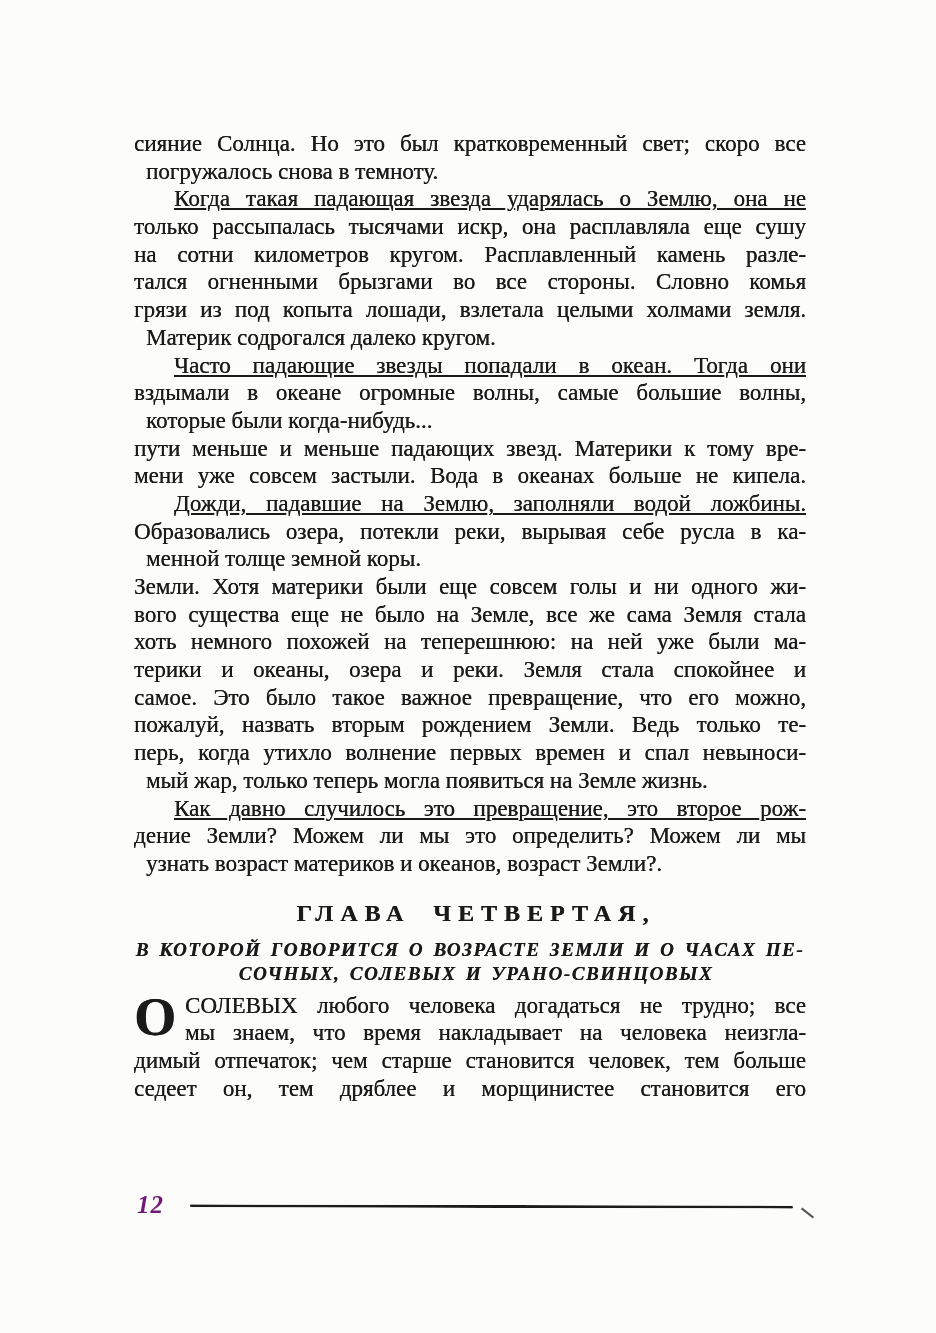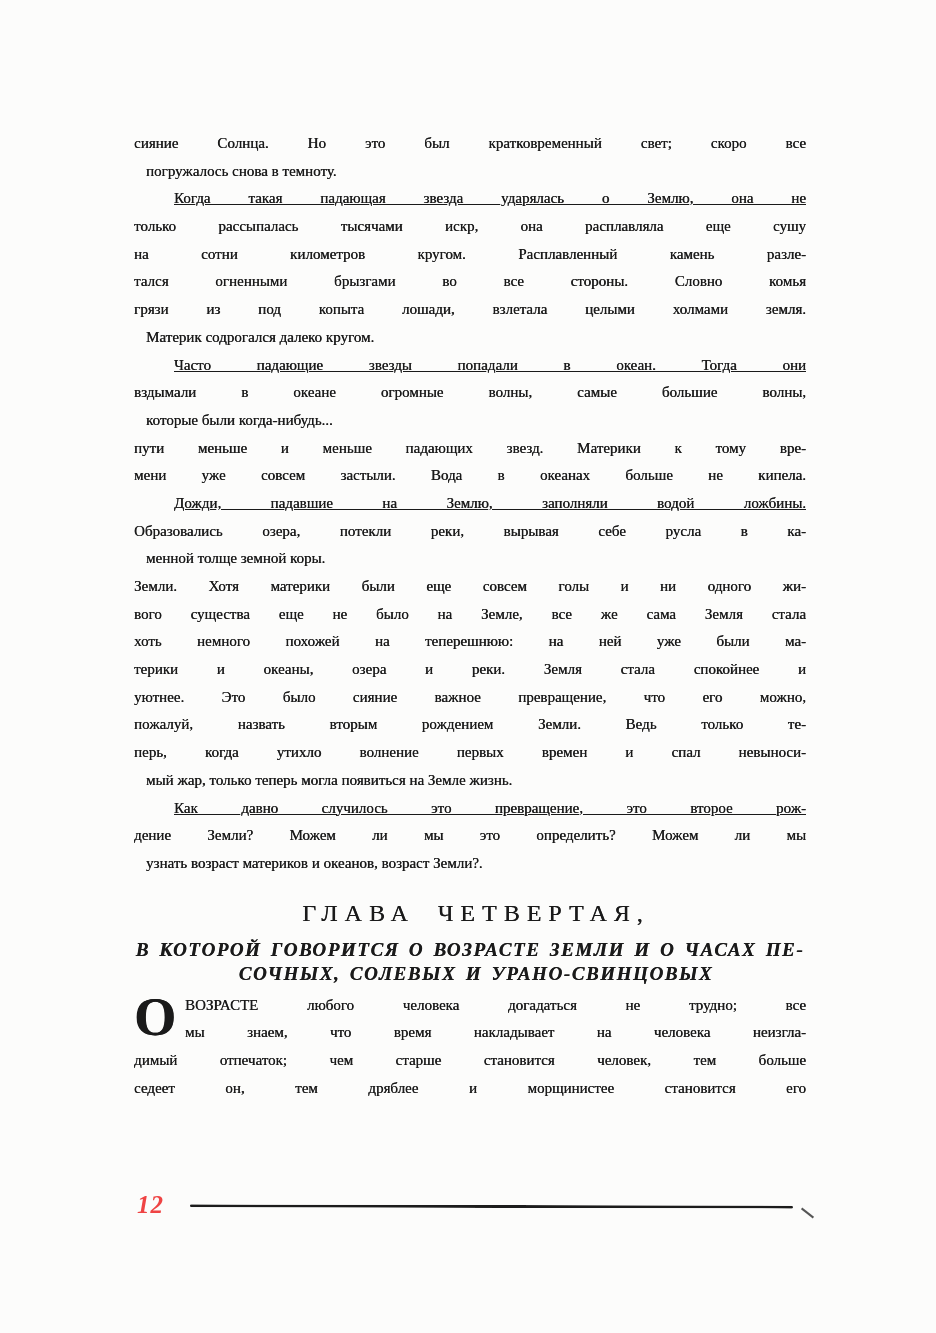--- a/index.html
+++ b/index.html
@@ -16,35 +16,35 @@
     width: 936px; height: 1333px;
     background: #fcfcfb;
   }
   .text-block {
     position: absolute;
     left: 134px; top: 130px;
     width: 672px;
   }
   .para { margin: 0; }
   .line {
-    font-size: 15px;
+    font-size: 23px;
     line-height: 27.7px;
     height: 27.7px;
     overflow: hidden;
     text-align: justify;
     text-align-last: justify;
     text-shadow: 0.3px 0 0 #2a2a2a;
   }
   .line.noj { text-align-last: left; margin-left: 12px; }
   .line.ind { text-indent: 40px; text-decoration: underline; }
 
   .para.chapter-title { margin-top: 20px; }
   .para.chapter-title .line {
     height: 30px; line-height: 30px;
-    font-size: 24px; font-weight: 400;
+    font-size: 24px; font-weight: 700;
     letter-spacing: 7px; word-spacing: 10px;
     text-align: center; text-align-last: center;
   }
   .para.chapter-subtitle { margin-top: 10px; }
   .para.chapter-subtitle .line {
     height: 24px; line-height: 24px;
     font-size: 19px; font-weight: 700; font-style: italic;
     letter-spacing: 1.6px; word-spacing: 3px;
     text-align: center; text-align-last: center;
   }
@@ -55,21 +55,21 @@
     font-weight: 700;
     margin: 2px 9px 0 0;
     text-shadow: 0.5px 0 0 #222;
   }
 
   .page-number {
     position: absolute;
     left: 137px; top: 1191px;
     font-size: 25px; font-style: italic; font-weight: 700;
     letter-spacing: 1px;
-    color: #ef4444;
+    color: #701a75;
   }
   .footer-rule {
     position: absolute;
     left: 190px; top: 1205px;
     width: 603px; height: 0;
     border-top: 3px solid #1c1c1c;
     transform: rotate(0.12deg);
     border-radius: 2px;
   }
   .ink-mark {
@@ -109,40 +109,40 @@
       <div class="para indent">
         <div class="line ind">Дожди, падавшие на Землю, заполняли водой ложбины.</div>
         <div class="line">Образовались озера, потекли реки, вырывая себе русла в ка-</div>
         <div class="line noj">менной толще земной коры.</div>
       </div>
       <div class="para indent">
         <div class="line">Земли. Хотя материки были еще совсем голы и ни одного жи-</div>
         <div class="line">вого существа еще не было на Земле, все же сама Земля стала</div>
         <div class="line">хоть немного похожей на теперешнюю: на ней уже были ма-</div>
         <div class="line">терики и океаны, озера и реки. Земля стала спокойнее и</div>
-        <div class="line">уютнее. Это было сияние важное превращение, что его можно,</div>
+        <div class="line">самое. Это было такое важное превращение, что его можно,</div>
         <div class="line">пожалуй, назвать вторым рождением Земли. Ведь только те-</div>
         <div class="line">перь, когда утихло волнение первых времен и спал невыноси-</div>
         <div class="line noj">мый жар, только теперь могла появиться на Земле жизнь.</div>
       </div>
       <div class="para indent">
         <div class="line ind">Как давно случилось это превращение, это второе рож-</div>
         <div class="line">дение Земли? Можем ли мы это определить? Можем ли мы</div>
         <div class="line noj">узнать возраст материков и океанов, возраст Земли?.</div>
       </div>
       <div class="para chapter-title">
         <div class="line noj">ГЛАВА ЧЕТВЕРТАЯ,</div>
       </div>
       <div class="para chapter-subtitle">
         <div class="line">В КОТОРОЙ ГОВОРИТСЯ О ВОЗРАСТЕ ЗЕМЛИ И О ЧАСАХ ПЕ-</div>
         <div class="line noj">СОЧНЫХ, СОЛЕВЫХ И УРАНО-СВИНЦОВЫХ</div>
       </div>
       <div class="para dropcap">
         <span class="drop">О</span>
-        <div class="line">ВОЗРАСТЕ любого человека догадаться не трудно; все</div>
+        <div class="line">СОЛЕВЫХ любого человека догадаться не трудно; все</div>
         <div class="line">мы знаем, что время накладывает на человека неизгла-</div>
         <div class="line">димый отпечаток; чем старше становится человек, тем больше</div>
         <div class="line">седеет он, тем дряблее и морщинистее становится его</div>
       </div>
     </main>
 
   <span class="page-number">12</span>
   <div class="footer-rule"></div>
   <div class="ink-mark"></div>
 </div>

